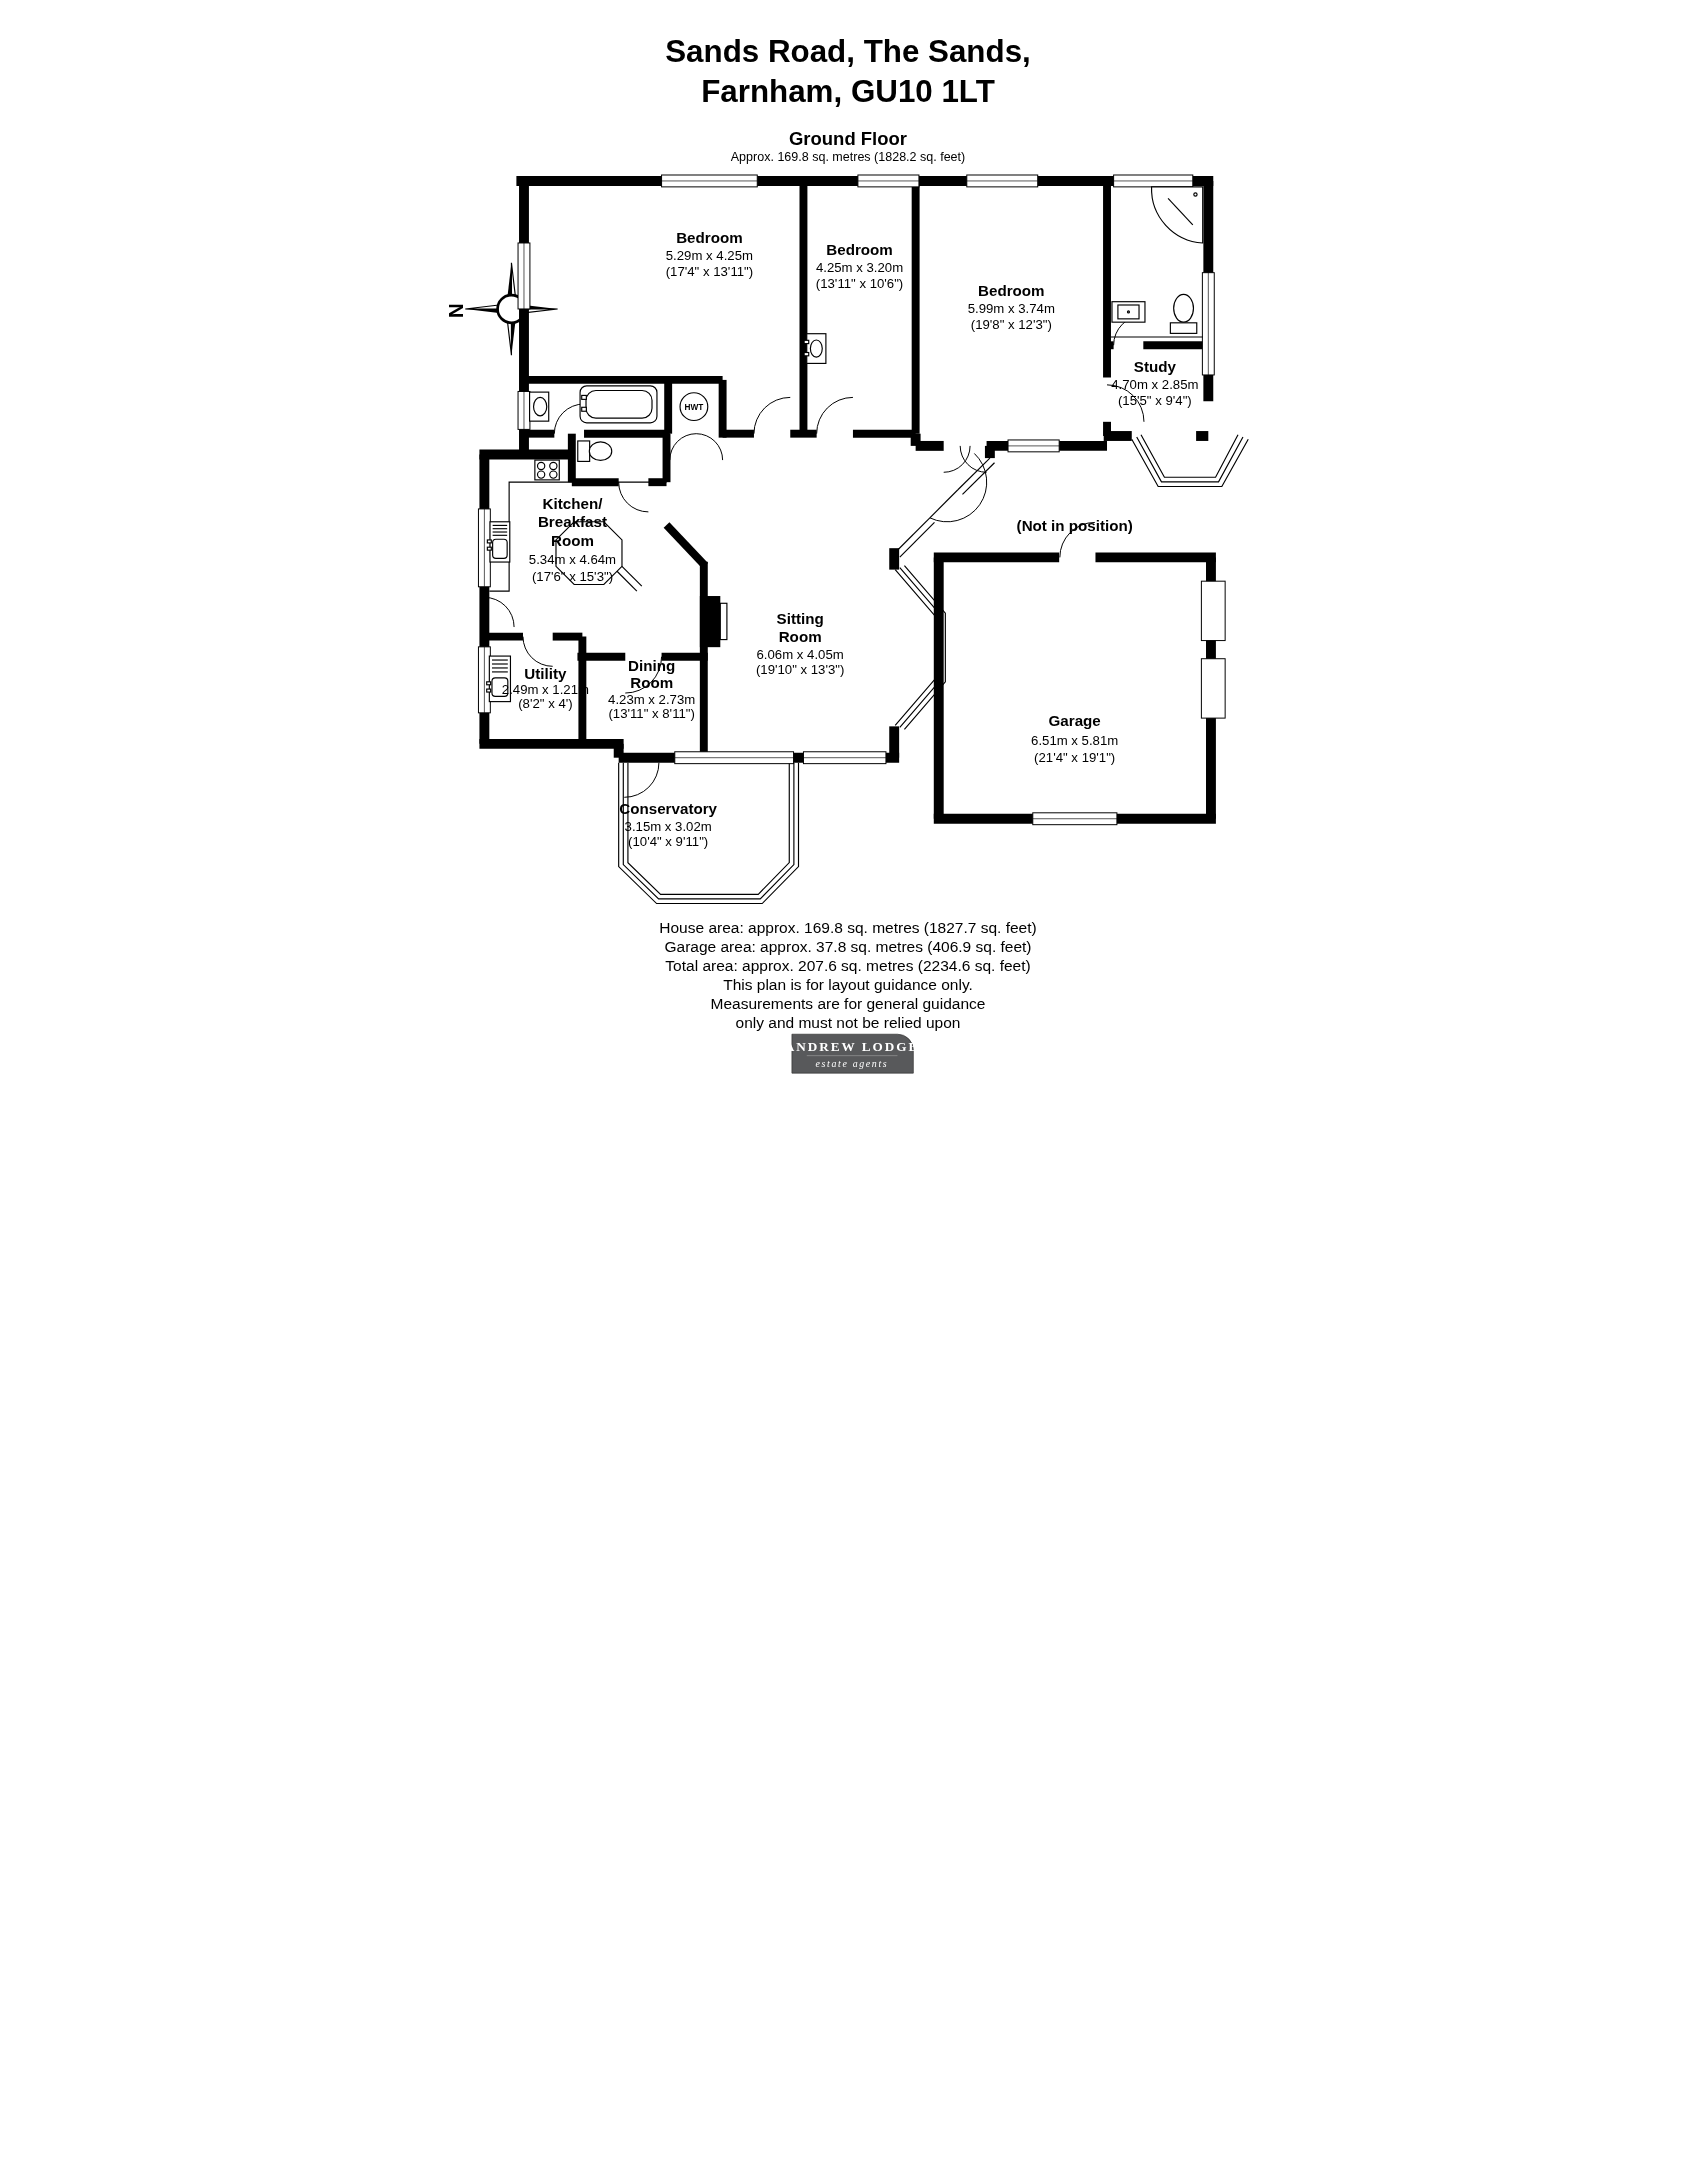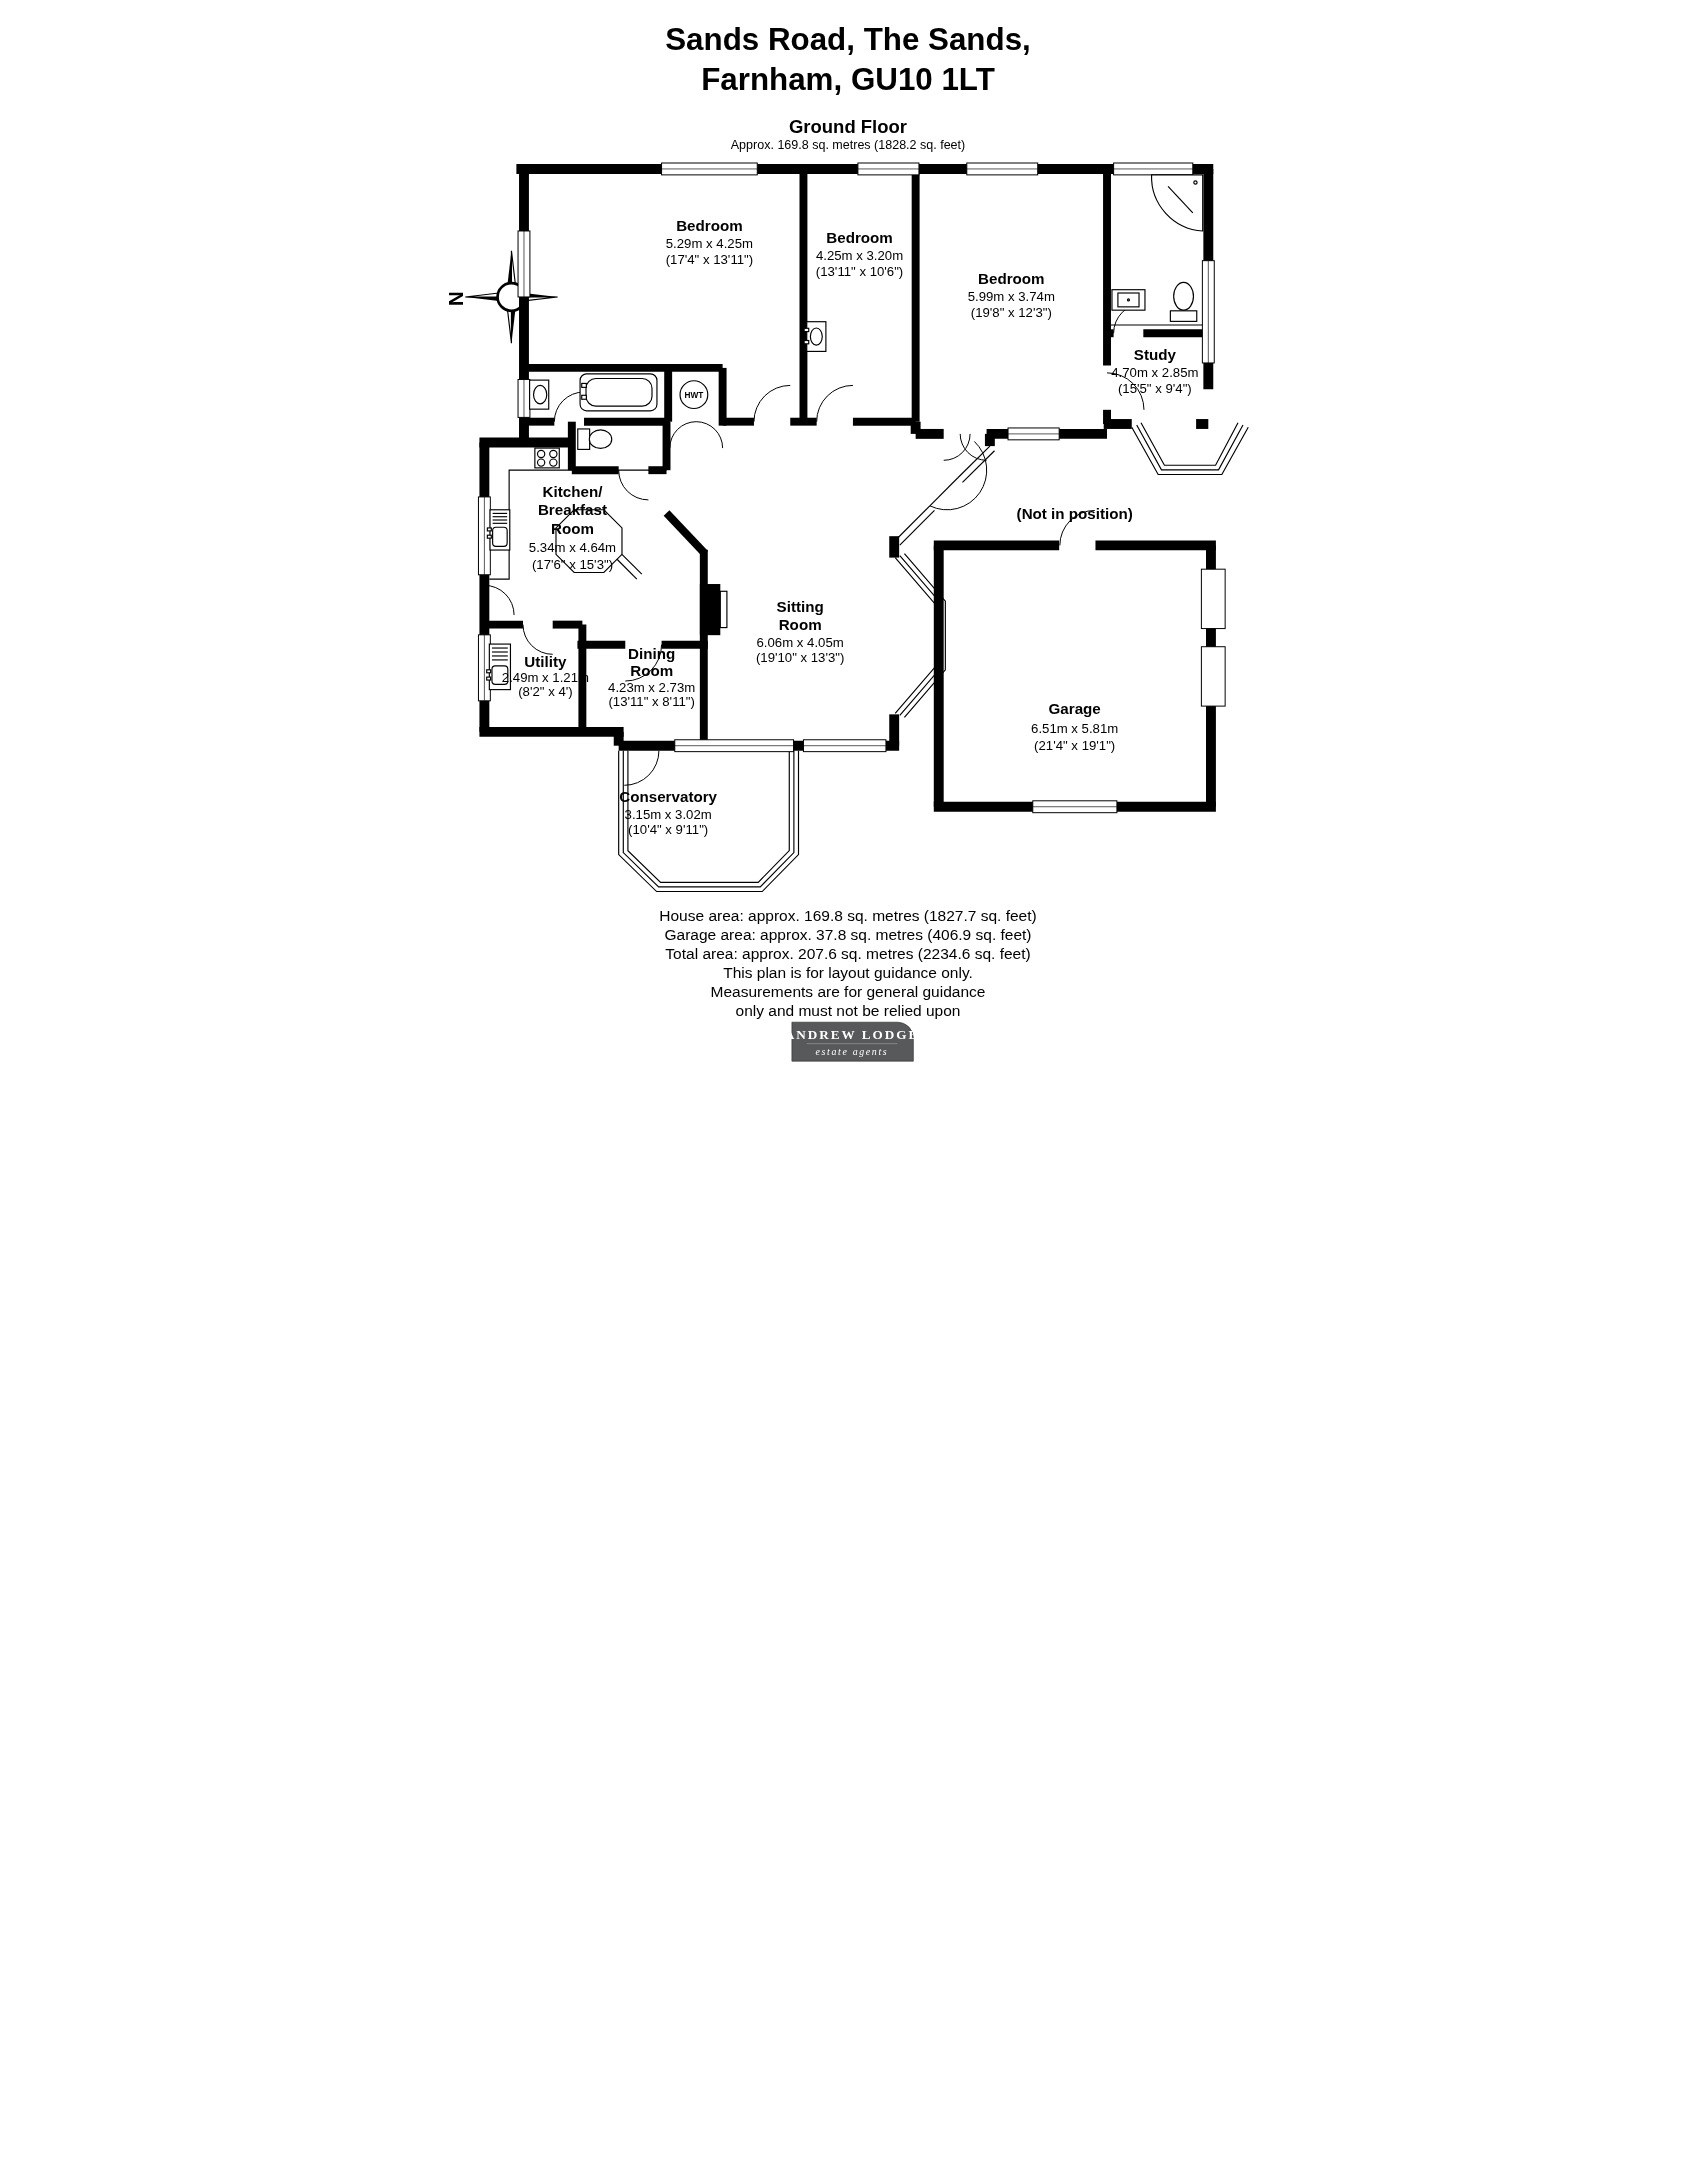--- a/index.html
+++ b/index.html
@@ -1,17 +1,17 @@
 <!DOCTYPE html>
 <html style="font-size:10.6px"><head>
 <meta charset="utf-8">
 <style>
   html,body{margin:0;padding:0;background:#ffffff;}
   body{font-family:"Liberation Sans", sans-serif;}
-  .page{width:848px;margin:0 auto;background:#fff;}
+  .page{width:848px;margin:12px auto;background:#fff;}
   svg{display:block;width:100%;height:auto;}
   
   .t-title{font-size:95px;font-weight:bold;fill:#000;}
   .t-floor{font-size:56px;font-weight:bold;fill:#000;}
   .t-approx{font-size:38px;fill:#000;}
   .t-room{font-size:46px;font-weight:bold;fill:#000;}
   .t-dim{font-size:40px;fill:#000;}
   .t-note{font-size:46px;font-weight:bold;fill:#000;}
   .t-hwt{font-size:25px;font-weight:bold;fill:#000;}
   .t-footer{font-size:47px;fill:#000;}

